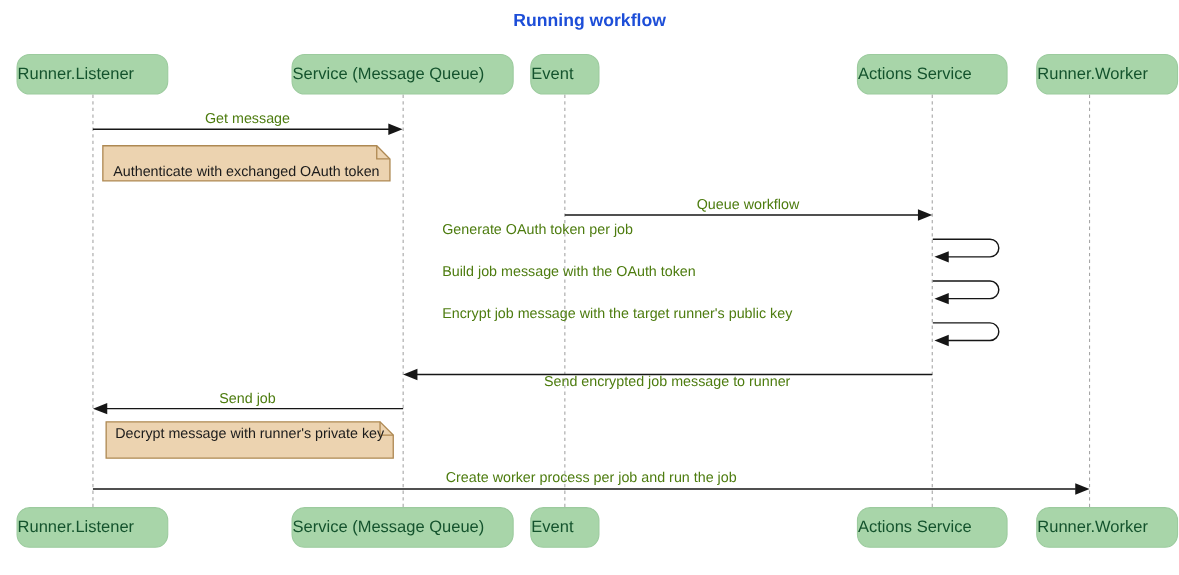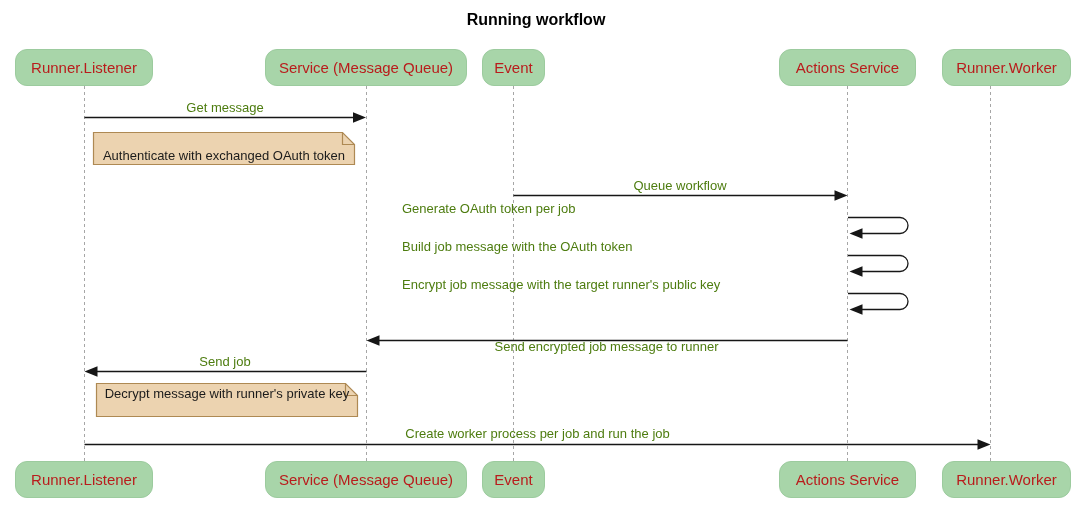--- a/index.html
+++ b/index.html
@@ -4,28 +4,28 @@
 <style>
   html,body { margin:0; padding:0; background:#ffffff; }
   .stage {
     position:relative; width:1072px; height:523px; background:#ffffff;
     font-family:"Liberation Sans", sans-serif; color:#1f1f1f; overflow:hidden;
   }
   .svg-layer { position:absolute; left:0; top:0; width:1072px; height:523px; }
 
   .diagram-title {
     position:absolute; left:0; top:11px; width:1072px;
-    text-align:center; font-size:16px; font-weight:bold; color:#000000;
+    text-align:center; font-size:16px; font-weight:bold; color:#1d4ed8;
   }
 
   .pbox {
     position:absolute; height:37px; background:#a8d5a9;
     border:1px solid #9ccb9e; border-radius:12px; box-sizing:border-box;
-    display:flex; align-items:center; justify-content:center;
-    font-size:15px; color:#b91c1c; white-space:nowrap;
+    display:flex; align-items:center; justify-content:flex-start;
+    font-size:15px; color:#14532d; white-space:nowrap;
   }
   .prow-top    { top:49px; }
   .prow-bottom { top:461px; }
   .p0 { left:15px;  width:138px; }
   .p1 { left:265px; width:202px; }
   .p2 { left:482px; width:63px;  }
   .p3 { left:779px; width:137px; }
   .p4 { left:942px; width:129px; }
 
   .msg-label {

